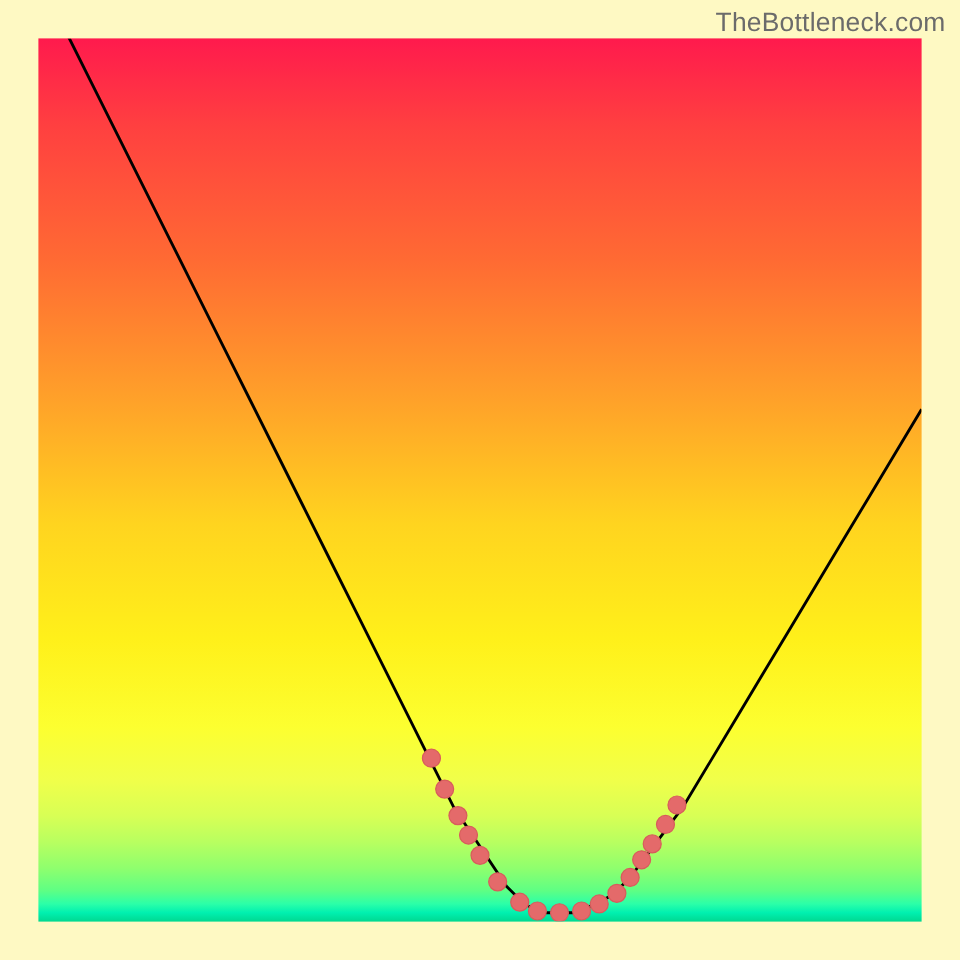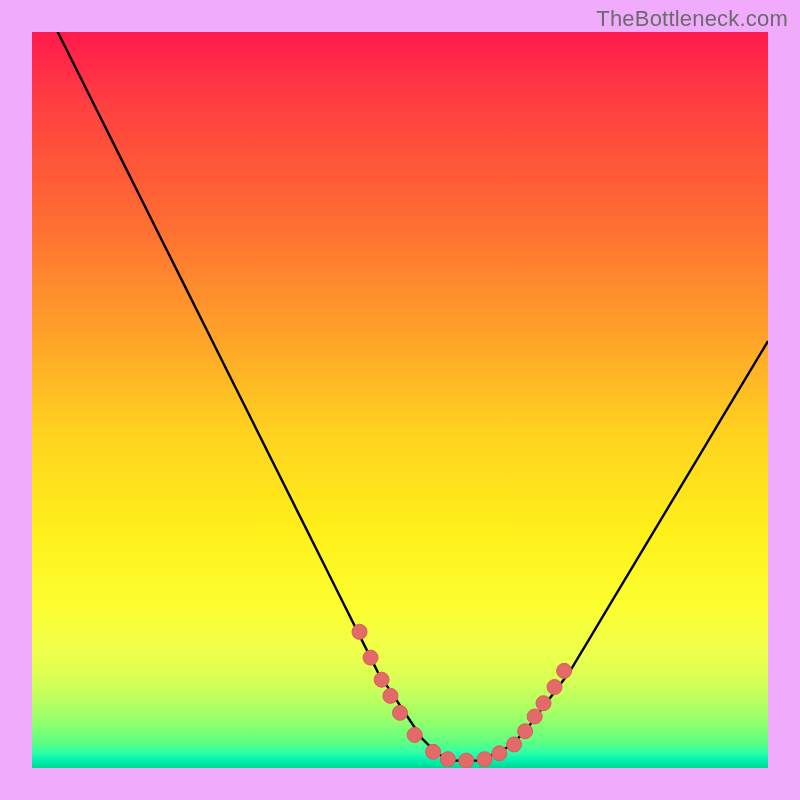--- a/index.html
+++ b/index.html
@@ -10,21 +10,21 @@
     background: #000;
     overflow: hidden;
     font-family: Arial, Helvetica, sans-serif;
   }
   .frame {
     position: absolute;
     left: 0;
     top: 0;
     width: 800px;
     height: 800px;
-    background: #f0abfc;
+    background: #fef9c3;
   }
   .plot {
     position: absolute;
     left: 32px;
     top: 32px;
     width: 736px;
     height: 736px;
     overflow: hidden;
     background: linear-gradient(to bottom,
       #ff1a4d 0%,

